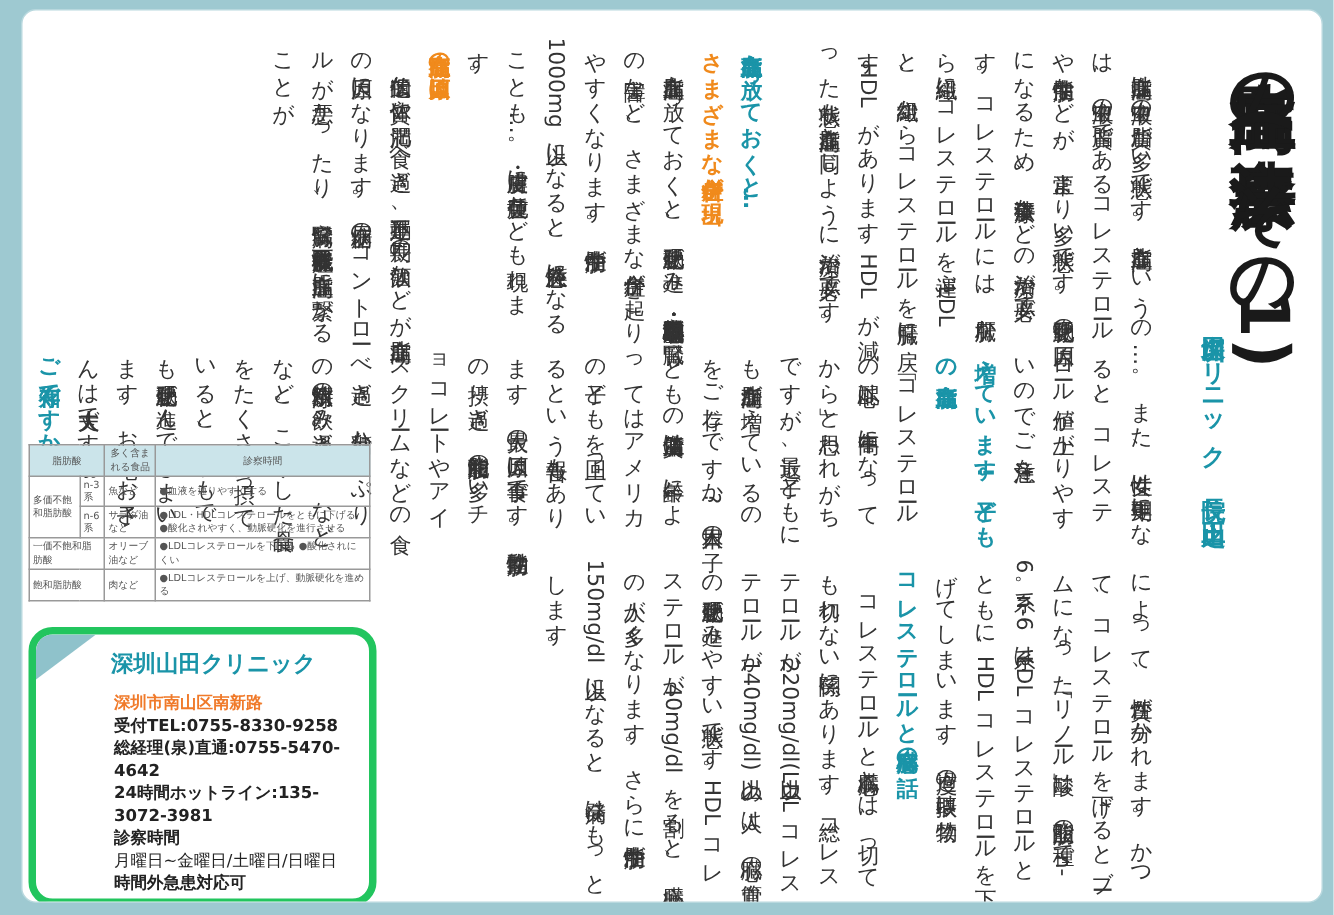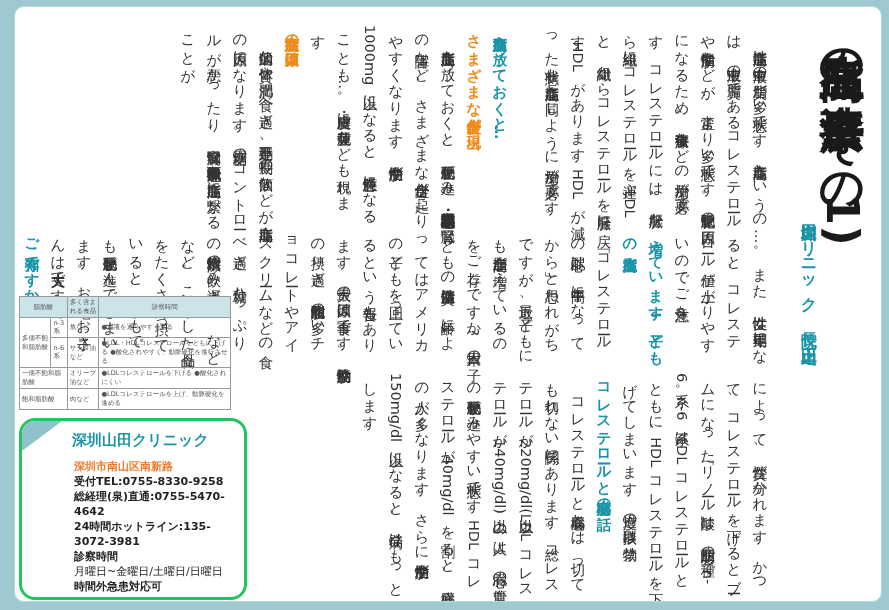--- a/index.html
+++ b/index.html
@@ -5,24 +5,24 @@
   html, body { margin:0; padding:0; }
   body { width:889px; height:610px; background:#9ec9d1; overflow:hidden; position:relative; font-family:"DejaVu Sans", sans-serif; }
   .page { position:absolute; left:14px; top:6px; width:866px; height:594px; background:#fff; border-radius:10px; border:1px solid #b8d8de; overflow:hidden; }
   .title { position:absolute; right:14px; top:12px; writing-mode:vertical-rl; font-size:45px; line-height:50px; color:#1a1a1a; font-weight:bold; letter-spacing:0; }
   .byline { position:absolute; right:62px; top:205px; writing-mode:vertical-rl; font-size:16px; color:#1a94a8; font-weight:bold; white-space:pre; }
   .col { position:absolute; writing-mode:vertical-rl; font-size:14.5px; line-height:26px; color:#333; }
   .col p { margin:0; text-indent:0; }
   .h-teal { color:#1a94a8; font-weight:bold; }
   .h-orange { color:#f08a1c; font-weight:bold; }
   .ind { text-indent:1em !important; }
-  table.fat { position:absolute; left:4px; top:289px; width:212px; border-collapse:collapse; font-size:6.5px; color:#555; }
+  table.fat { position:absolute; left:4px; top:289px; width:228px; border-collapse:collapse; font-size:6.5px; color:#555; }
   table.fat td, table.fat th { border:1px solid #999; padding:1px 2px; }
   table.fat th { background:#cbe4ea; font-weight:normal; }
-  .clinic { position:absolute; left:4px; top:411px; width:222px; height:176px; border:3px solid #22c55e; border-radius:16px; background:#fff; overflow:hidden; }
+  .clinic { position:absolute; left:4px; top:411px; width:222px; height:176px; border:5px solid #22c55e; border-radius:16px; background:#fff; overflow:hidden; }
   .clinic .tri { position:absolute; left:0; top:0; width:0; height:0; border-top:30px solid #8fc2cb; border-right:40px solid transparent; }
   .clinic .name { position:absolute; left:50px; top:10px; font-size:15px; color:#1a94a8; font-weight:bold; }
   .clinic .lines { position:absolute; left:12px; top:38px; font-size:11px; line-height:15px; color:#222;margin-left:40px; }
   .clinic .lines .or { color:#f07a2a; font-weight:bold; }
   .clinic .lines .b { font-weight:bold; }
 </style>
 </head>
 <body>
 
 <div class="page">

